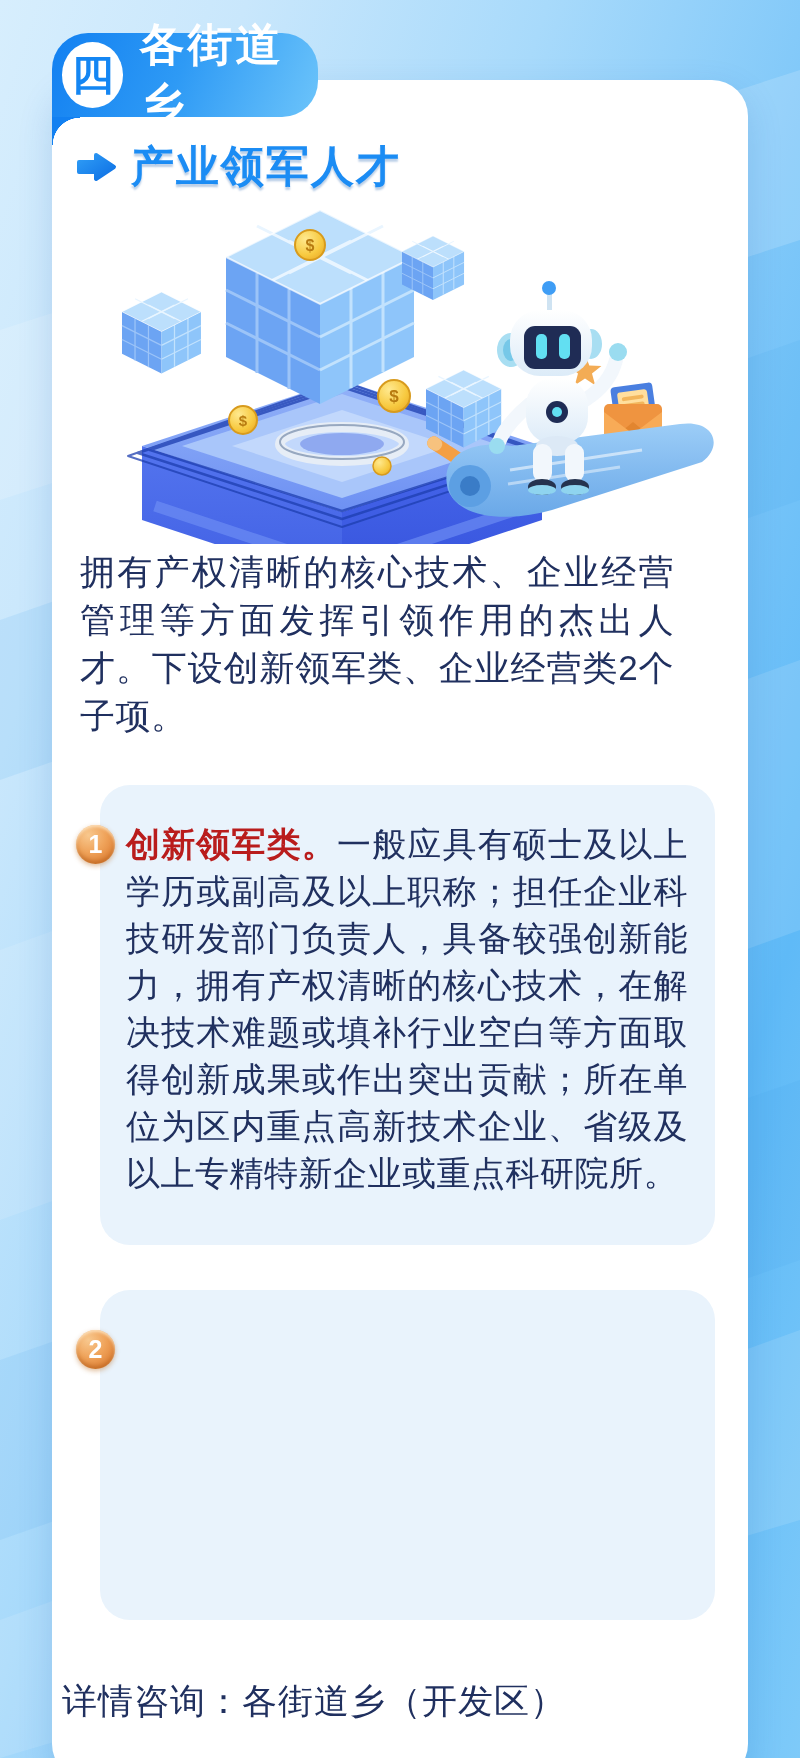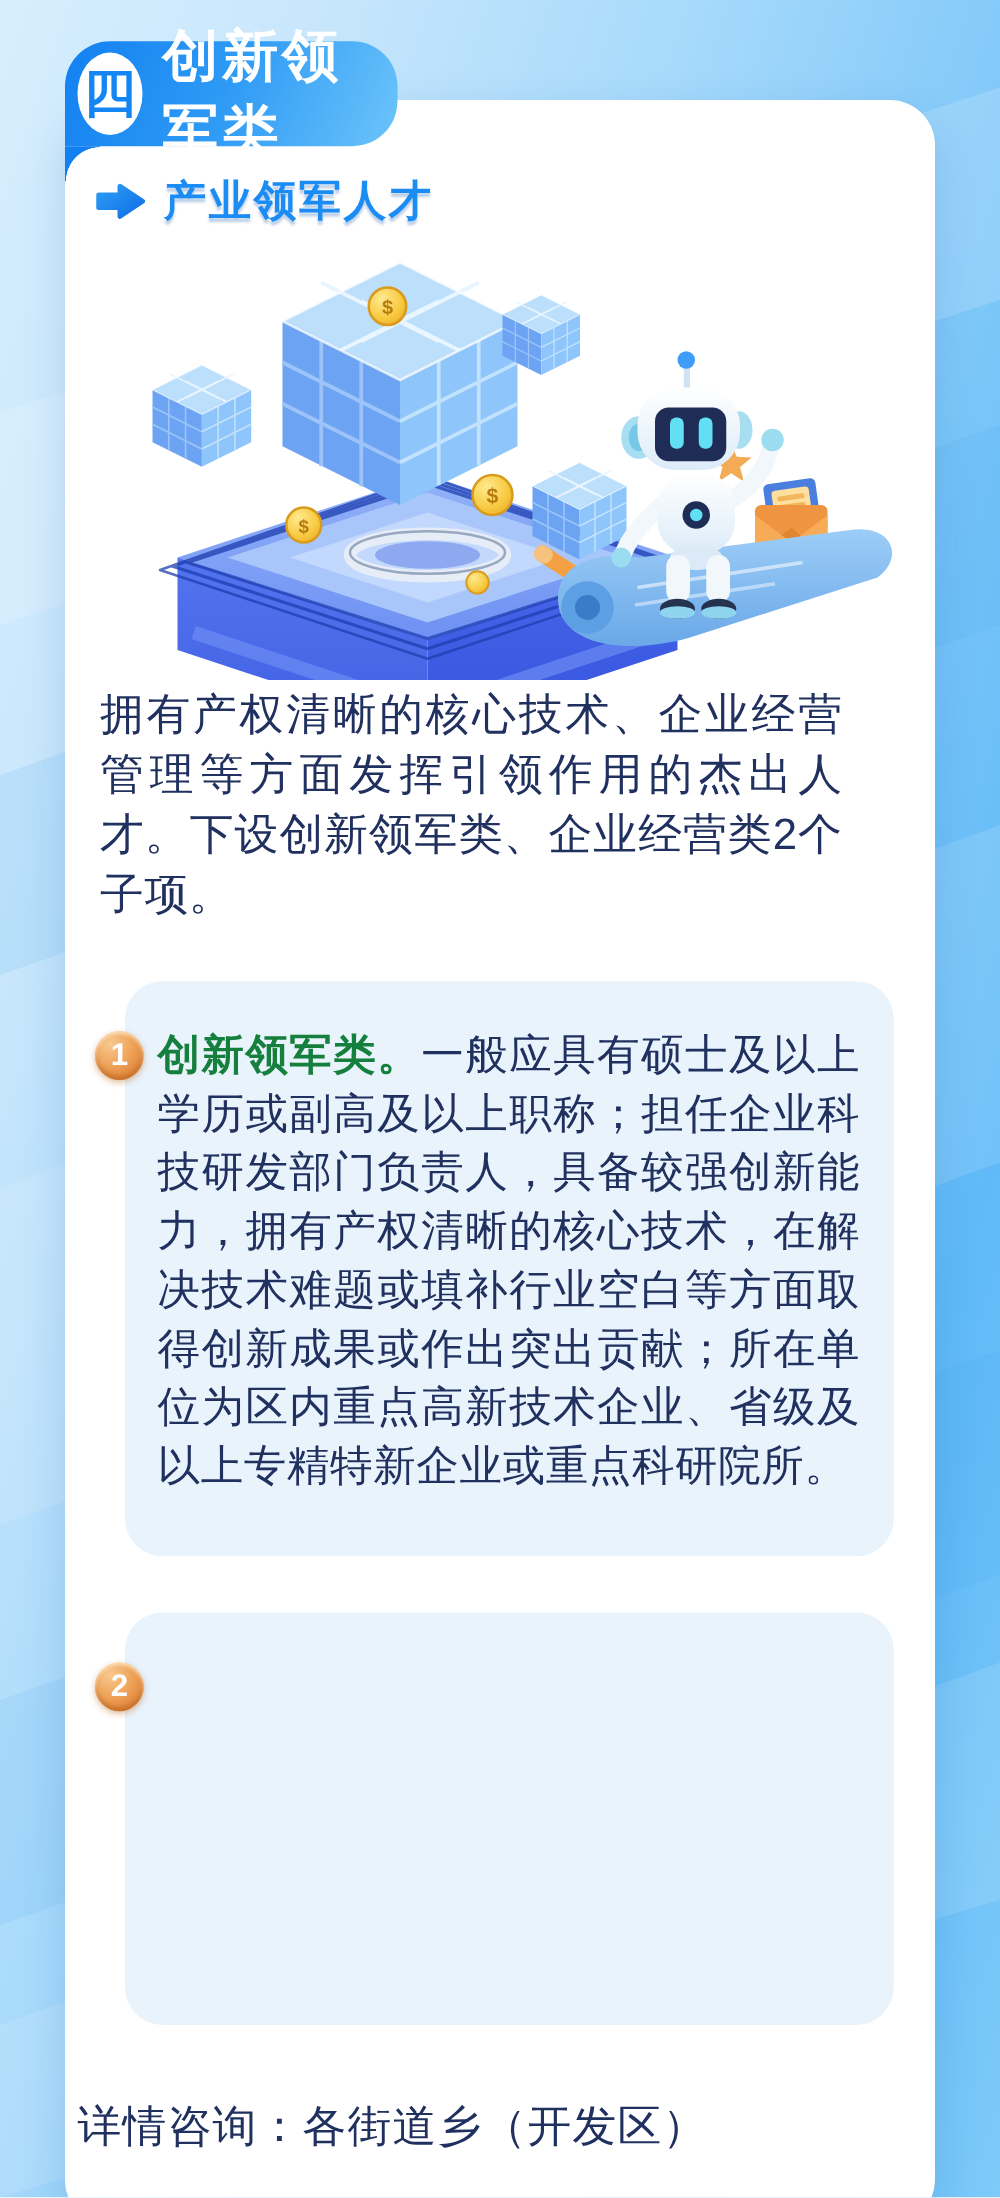--- a/index.html
+++ b/index.html
@@ -17,35 +17,35 @@
          background:linear-gradient(112deg,#1280f1 0%,#2e9af5 48%,#6cc4fa 100%);
          border-radius:36px 36px 36px 0;}
   .badge-tail{position:absolute;left:0;top:84px;width:28px;height:28px;
          background:radial-gradient(circle at 100% 100%, rgba(0,0,0,0) 27px, #1280f1 27.5px);}
   .badge-circle{width:66px;height:66px;margin-left:10px;border-radius:50%;
          background:#ffffff;display:flex;align-items:center;justify-content:center;
          font-size:42px;font-weight:800;color:#1486f3;}
   .badge-title{margin-left:16px;font-size:45px;font-weight:800;color:#ffffff;letter-spacing:3px;}
   
   .subtitle{position:absolute;left:76px;top:138px;display:flex;align-items:center;gap:13px;z-index:2;}
-  .subtitle h2{margin:0;font-size:34px;font-weight:800;color:#1b8cf4;letter-spacing:2px;
+  .subtitle h2{margin:0;font-size:43px;font-weight:800;color:#1b8cf4;letter-spacing:2px;
          text-shadow:0 3px 2px rgba(12,84,168,.28);}
   .arrow-icon{display:inline-flex;}
   
   .illustration{position:absolute;left:80px;top:188px;z-index:2;}
   
   .intro{position:absolute;left:80px;top:548px;width:594px;margin:0;z-index:2;
          font-size:35px;line-height:48px;color:#20305f;text-align:justify;letter-spacing:.5px;}
   
   .item-box{position:absolute;left:100px;width:615px;background:#e9f3fc;border-radius:30px;z-index:2;}
   .box1{top:785px;height:460px;}
   .box2{top:1290px;height:330px;}
   .item-text{margin:36px 27px 0 26px;font-size:34px;line-height:47px;color:#20305f;
          text-align:justify;letter-spacing:.5px;}
-  .item-text b{font-weight:800;color:#15803d;}
+  .item-text b{font-weight:800;color:#b91c1c;}
   .num-badge{position:absolute;left:-24px;top:40px;width:39px;height:39px;border-radius:50%;
          background:radial-gradient(circle at 32% 26%,#f8c88e 0%,#efa259 45%,#e2873d 75%,#d4762c 100%);
          color:#fff;font-size:25px;font-weight:800;display:flex;align-items:center;justify-content:center;
          box-shadow:0 2px 5px rgba(186,108,34,.45), inset 0 2px 3px rgba(255,232,198,.85), inset 0 -3px 4px rgba(170,85,18,.5);}
   
   .footer-note{position:absolute;left:62px;top:1678px;margin:0;z-index:2;
          font-size:35px;color:#20305f;letter-spacing:1px;}
 </style>
 </head>
 <body>
@@ -57,21 +57,21 @@
     <polygon points="0,620 800,340 800,500 0,780" fill="#3ea1ef" opacity="0.12"></polygon>
     <polygon points="0,950 800,660 800,930 0,1220" fill="#ffffff" opacity="0.12"></polygon>
     <polygon points="0,1360 800,1080 800,1260 0,1540" fill="#3ea1ef" opacity="0.10"></polygon>
     <polygon points="0,1620 800,1330 800,1520 0,1758" fill="#ffffff" opacity="0.12"></polygon>
   </svg>
 
   <div class="card"></div>
 
   <div class="badge">
     <div class="badge-circle">四</div>
-    <div class="badge-title">创新领军类</div>
+    <div class="badge-title">各街道乡</div>
     <div class="badge-tail"></div>
   </div>
 
   <div class="subtitle">
     <span class="arrow-icon">
       <svg width="42" height="32" viewBox="0 0 42 32">
         <defs>
           <linearGradient id="gArrow" x1="0" y1="0" x2="1" y2="1">
             <stop offset="0" stop-color="#2f9df6"></stop>
               <stop offset="1" stop-color="#0d6fe4"></stop>

